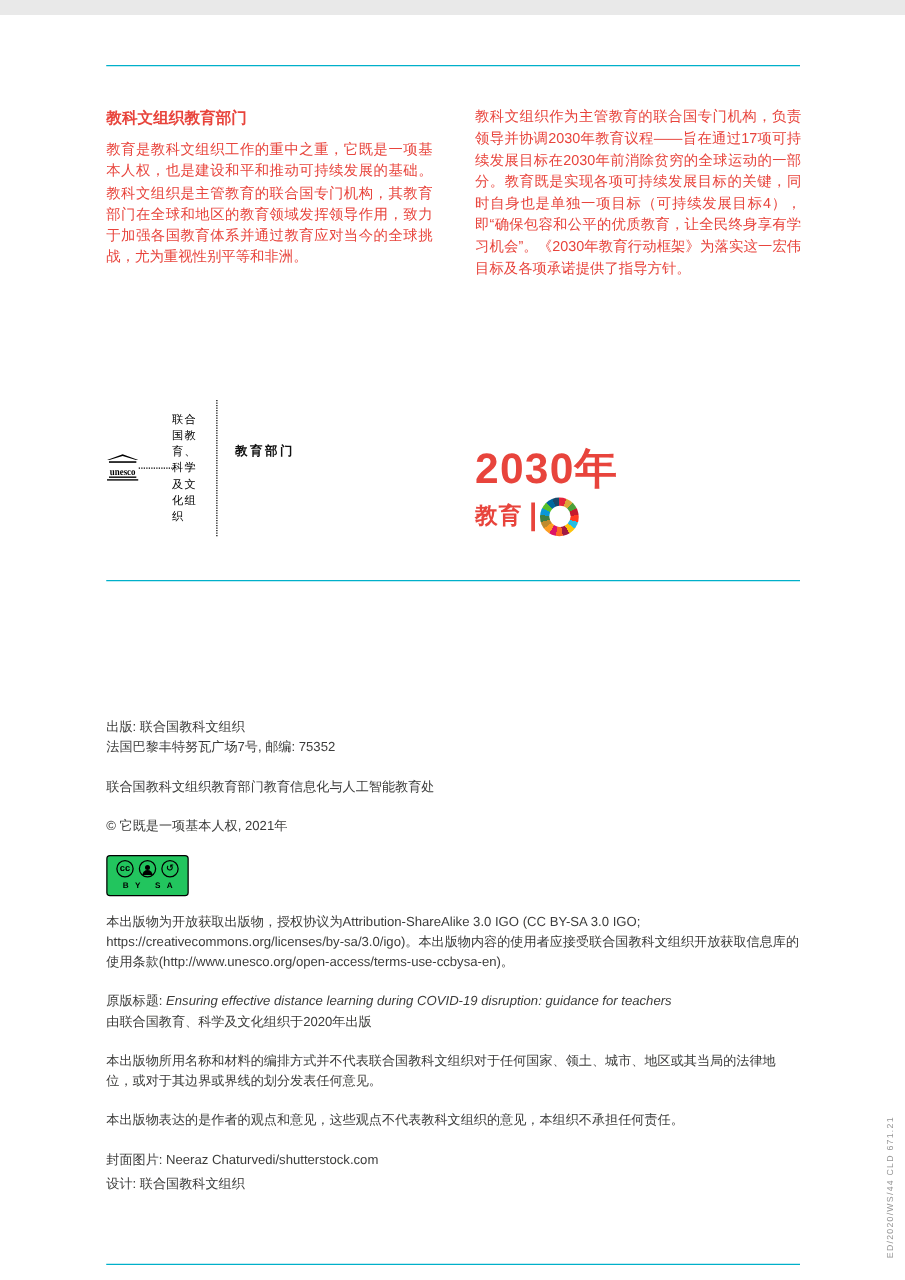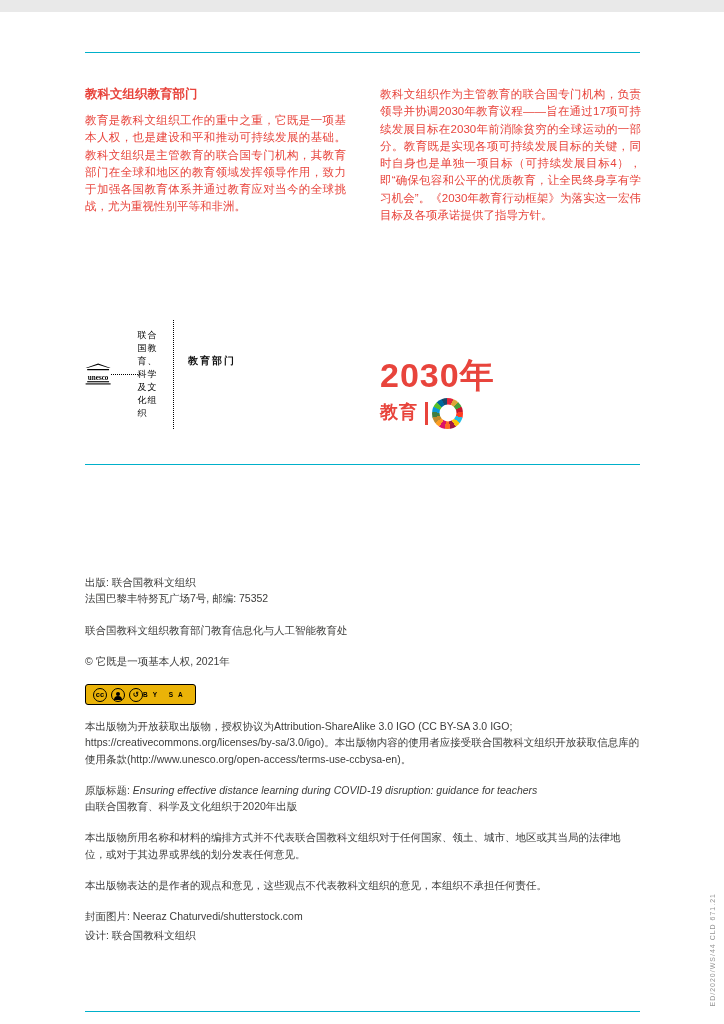--- a/index.html
+++ b/index.html
@@ -92,24 +92,24 @@
     position:absolute;left:85px;top:562px;width:556px;
     font-size:10.5px;line-height:1.55;color:var(--ink);
   }
   .imprint p{margin:0 0 15px 0;}
   .imprint p.tight{margin-bottom:3px;}
   .pre{white-space:pre-line;}
   .imprint em{font-style:italic;}
 
   
   .cc-badge{
-    display:inline-flex;align-items:flex-start;
+    display:inline-flex;flex-direction:column;align-items:flex-end;
     border:1.5px solid #000;border-radius:3px;
     padding:3px 7px 2px 7px;margin:0 0 13px 0;
-    background:#eab308;
+    background:#22c55e;
   }
   .cc-icons{display:flex;gap:4px;align-items:center;}
   .cc-circle{
     position:relative;
     width:14px;height:14px;border:1.6px solid #000;border-radius:50%;
     display:flex;align-items:center;justify-content:center;
     font-size:7.5px;font-weight:bold;color:#000;line-height:1;
   }
   .icon-person::before{
     content:"";position:absolute;top:2.5px;left:50%;transform:translateX(-50%);

